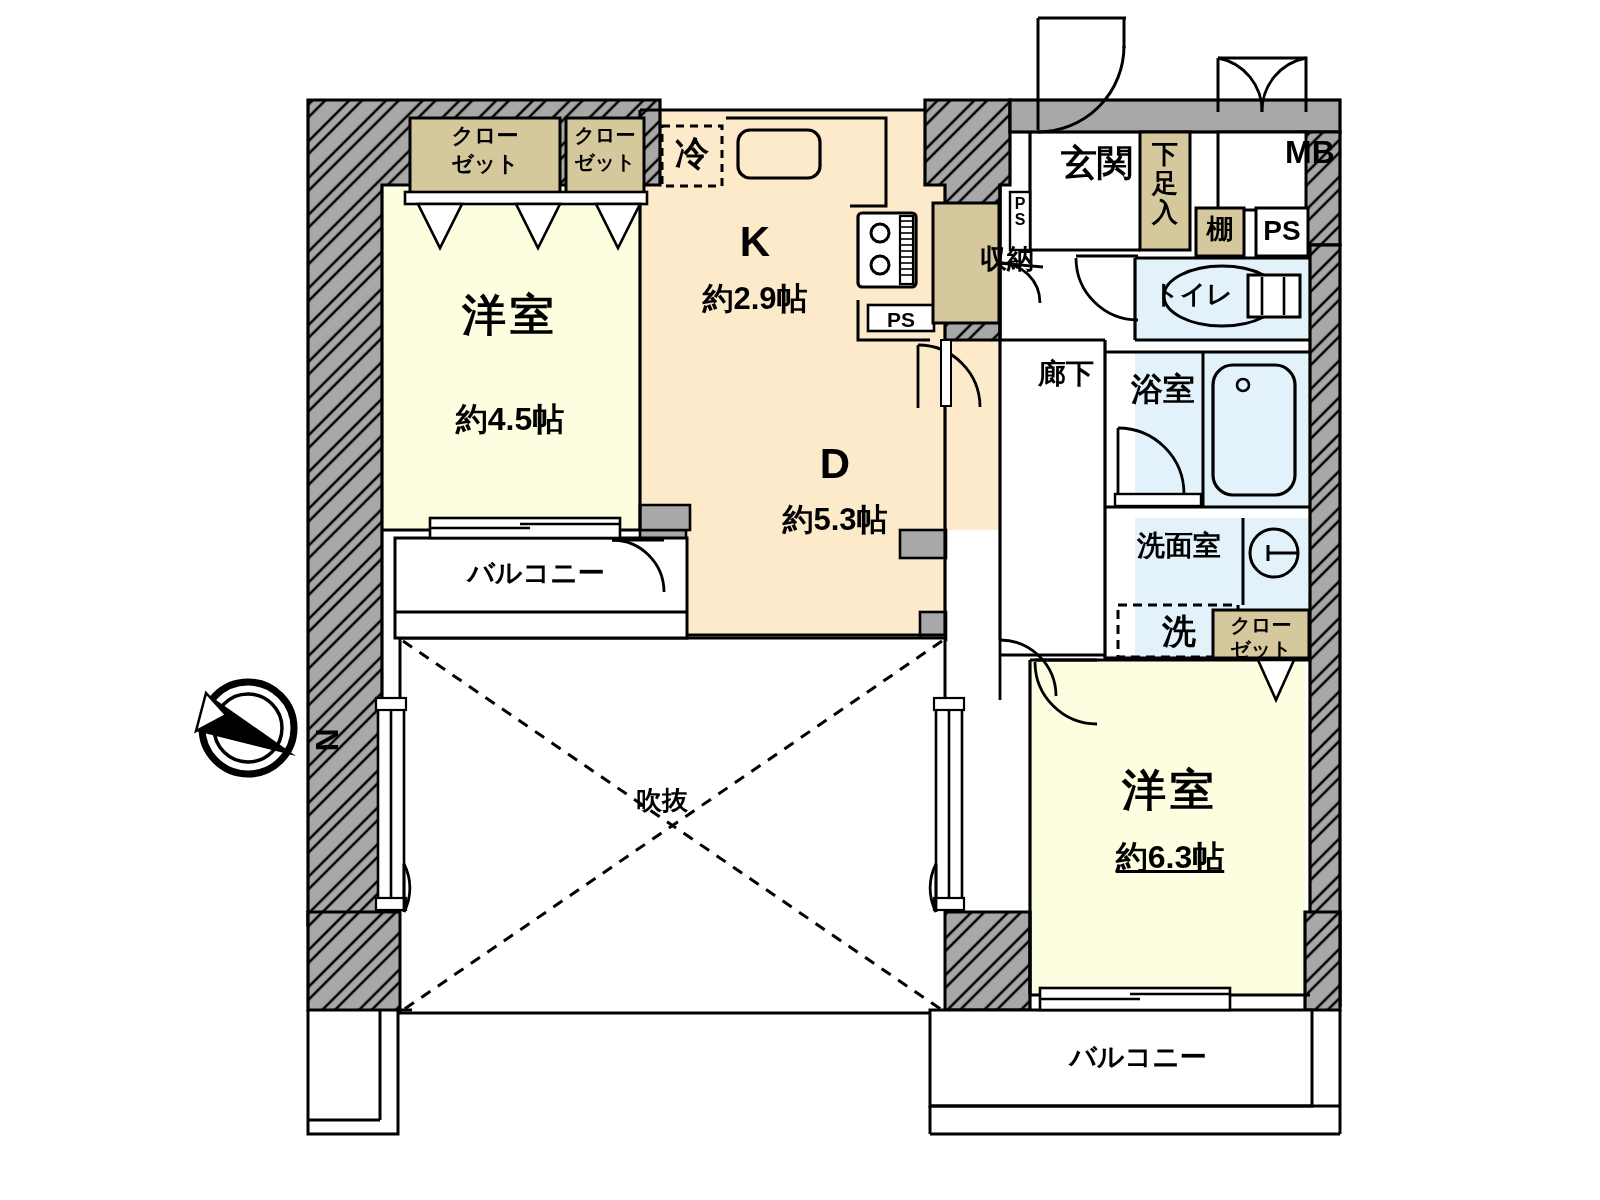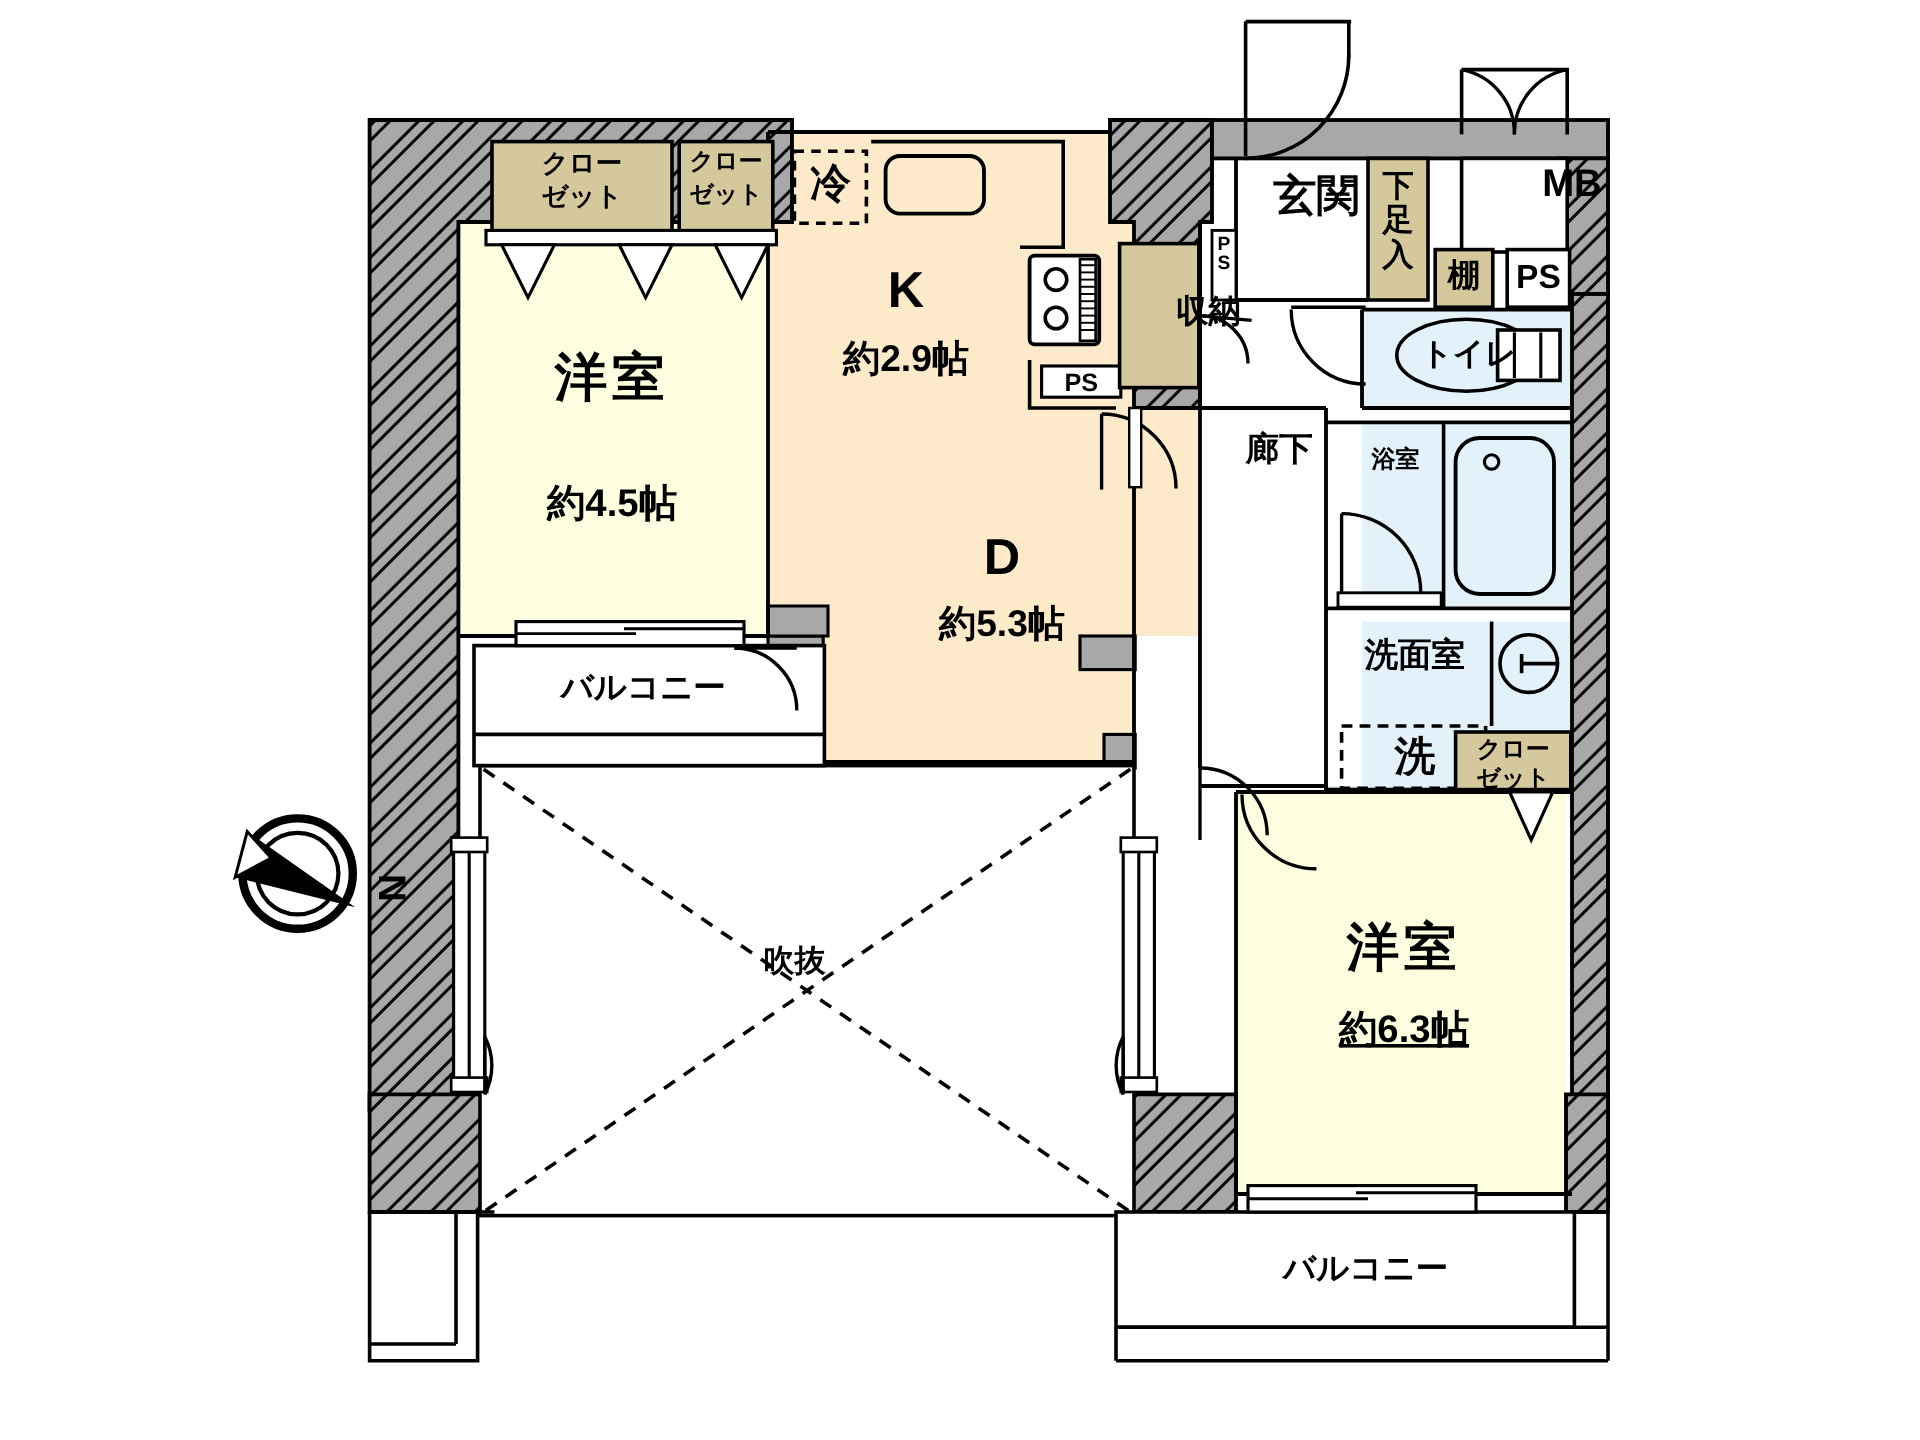--- a/index.html
+++ b/index.html
@@ -263,22 +263,22 @@
 <div class="lbl" style="left:869px;top:308px;width:64px;font-size:21px;font-weight:bold;">PS</div>
 <div class="lbl" style="left:1011px;top:196px;width:18px;font-size:16px;font-weight:bold;line-height:1.0;">P<br>S</div>
 <div class="lbl" style="left:1257px;top:215px;width:50px;font-size:28px;font-weight:bold;">PS</div>
 
 <div class="lbl" style="left:1018px;top:358px;width:96px;font-size:28px;font-weight:bold;">廊下</div>
 <div class="lbl" style="left:1033px;top:143px;width:128px;font-size:36px;font-weight:bold;">玄関</div>
 <div class="lbl" style="left:1142px;top:140px;width:46px;font-size:26px;font-weight:bold;line-height:1.12;">下<br>足<br>入</div>
 <div class="lbl" style="left:1219px;top:135px;width:86px;font-size:32px;font-weight:bold;padding-left:48px;">MB</div>
 <div class="lbl" style="left:1197px;top:214px;width:46px;font-size:27px;font-weight:bold;">棚</div>
 
-<div class="lbl" style="left:1174px;top:280px;width:100px;font-size:26px;font-weight:bold;">トイレ</div>
-<div class="lbl" style="left:1118px;top:372px;width:90px;font-size:20px;font-weight:bold;">浴室</div>
+<div class="lbl" style="left:1143px;top:280px;width:100px;font-size:26px;font-weight:bold;">トイレ</div>
+<div class="lbl" style="left:1118px;top:372px;width:90px;font-size:32px;font-weight:bold;">浴室</div>
 <div class="lbl" style="left:1115px;top:530px;width:128px;font-size:28px;font-weight:bold;">洗面室</div>
 <div class="lbl" style="left:1142px;top:612px;width:74px;font-size:34px;font-weight:bold;">洗</div>
 
 <div class="lbl" style="left:612px;top:786px;width:100px;font-size:26px;font-weight:bold;">吹抜</div>
 
 <div class="lbl" style="left:446px;top:558px;width:180px;font-size:27px;font-weight:bold;">バルコニー</div>
 <div class="lbl" style="left:1048px;top:1042px;width:180px;font-size:27px;font-weight:bold;">バルコニー</div>
 
 <div class="lbl" style="left:306px;top:722px;width:40px;font-size:32px;font-weight:bold;transform:rotate(90deg);">N</div>
 

